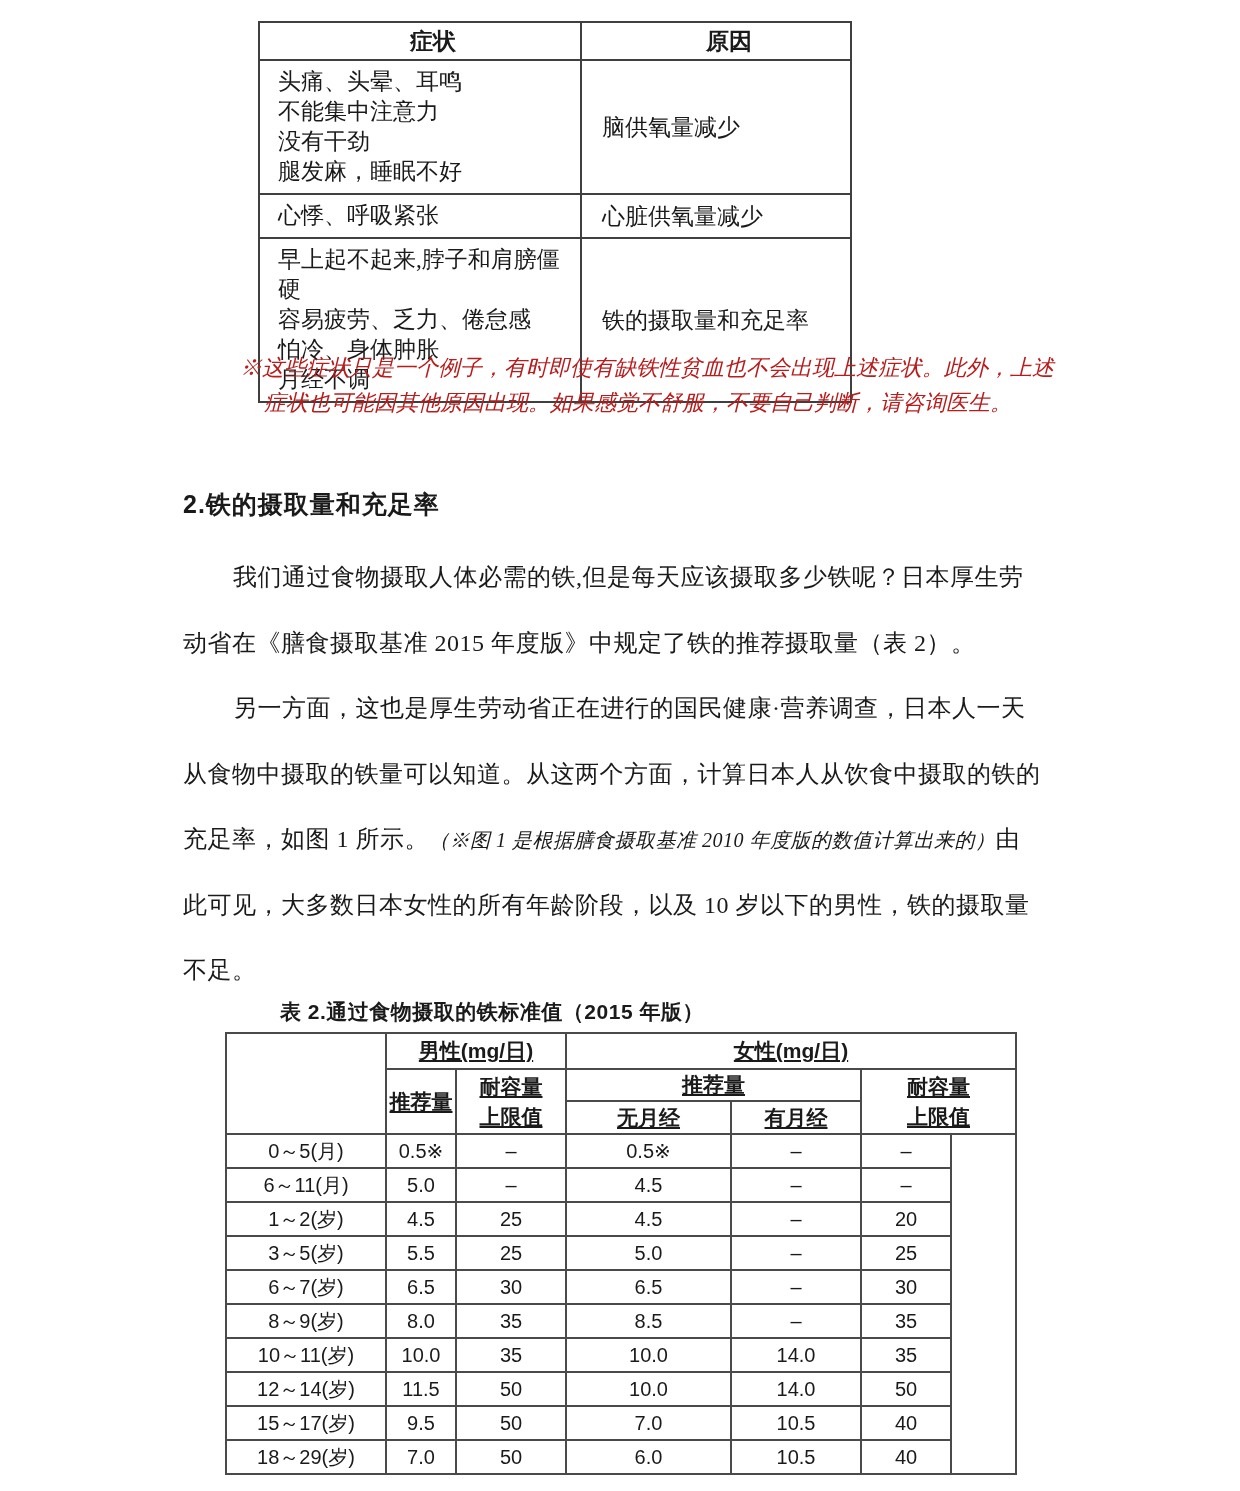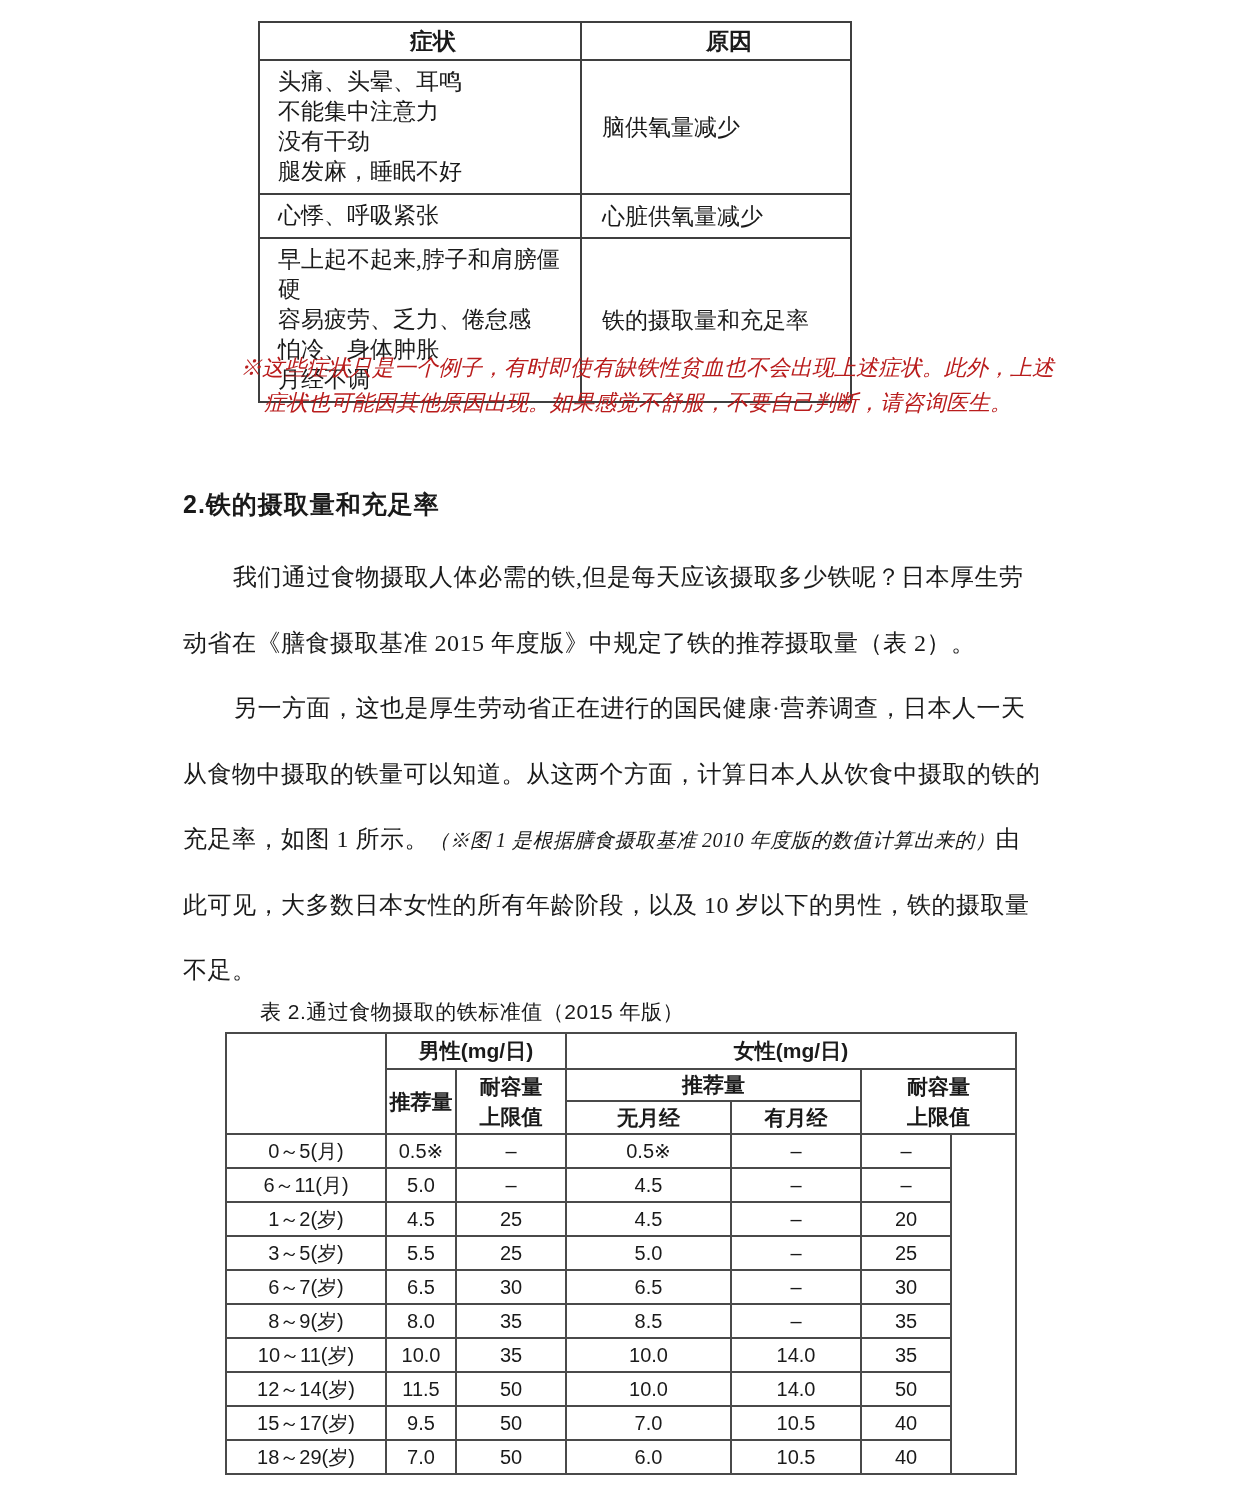--- a/index.html
+++ b/index.html
@@ -51,35 +51,35 @@
   
   .body-text{
     position:absolute;left:183px;top:545px;width:880px;
     font-size:24px;
   }
   .bline{height:65.5px;line-height:65.5px;white-space:nowrap;letter-spacing:0.5px;}
   .bline.indent{text-indent:50px;}
   .seg-italic{font-style:italic;font-size:20px;}
   
   .caption{
-    position:absolute;left:260px;top:998px;
+    position:absolute;left:280px;top:998px;
     font-family:"Liberation Sans","DejaVu Sans",sans-serif;
-    font-weight:normal;font-size:21px;letter-spacing:0.5px;
+    font-weight:bold;font-size:21px;letter-spacing:0.5px;
   }
   
   .t2{
     position:absolute;left:225px;top:1032px;width:790px;
     font-family:"Liberation Sans","DejaVu Sans",sans-serif;
   }
   .t2 td{
     border:2px solid #4a4a4a;
     text-align:center;vertical-align:middle;
     font-size:20px;
   }
-  .t2 .h td{font-weight:bold;font-size:21px;}
+  .t2 .h td{font-weight:bold;font-size:21px;text-decoration:underline;}
   .t2 .two{white-space:pre-line;line-height:30px;border-radius:18px;}
   .t2 .hr1{height:36px;}
   .t2 .hr2{height:32px;}
   .t2 .hr3{height:33px;}
   .t2 .dr{height:34px;margin-top:38px;}
 </style>
 </head>
 <body>
 
 <div class="page">

